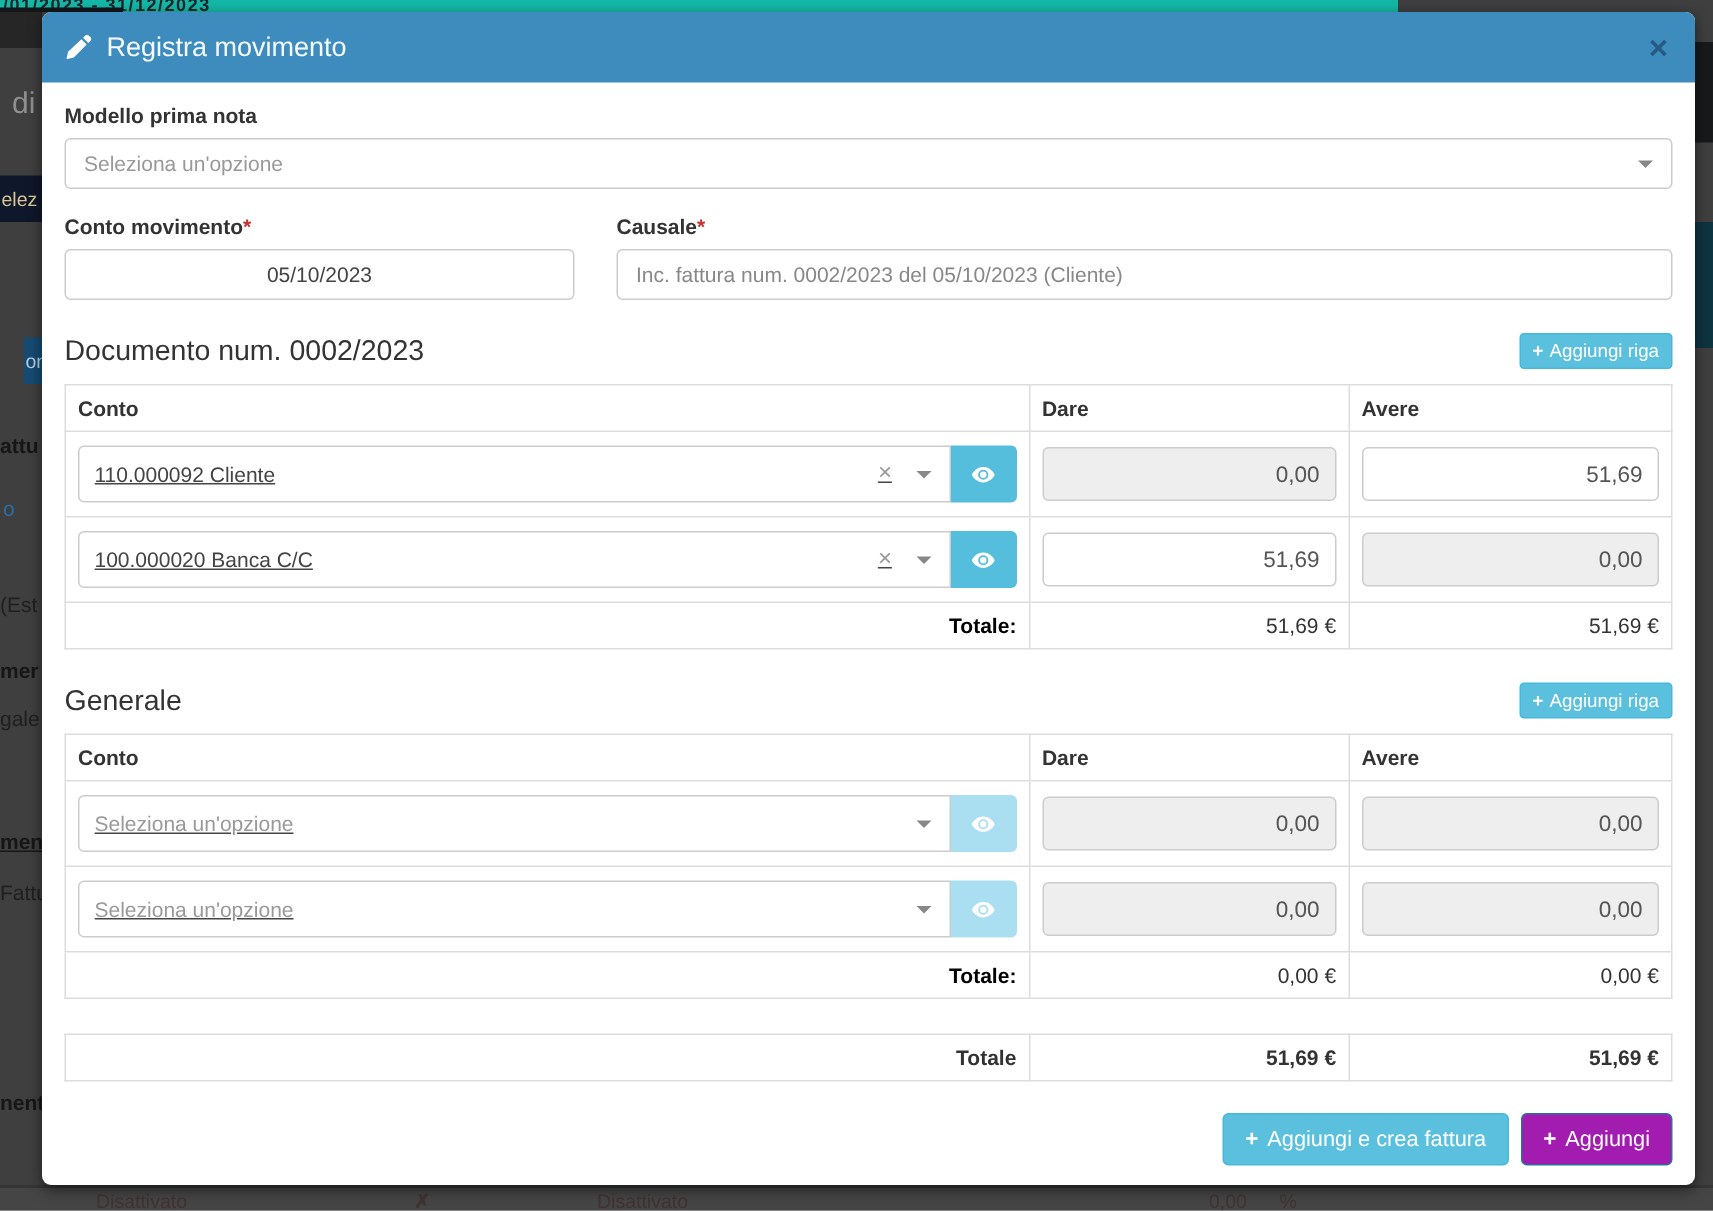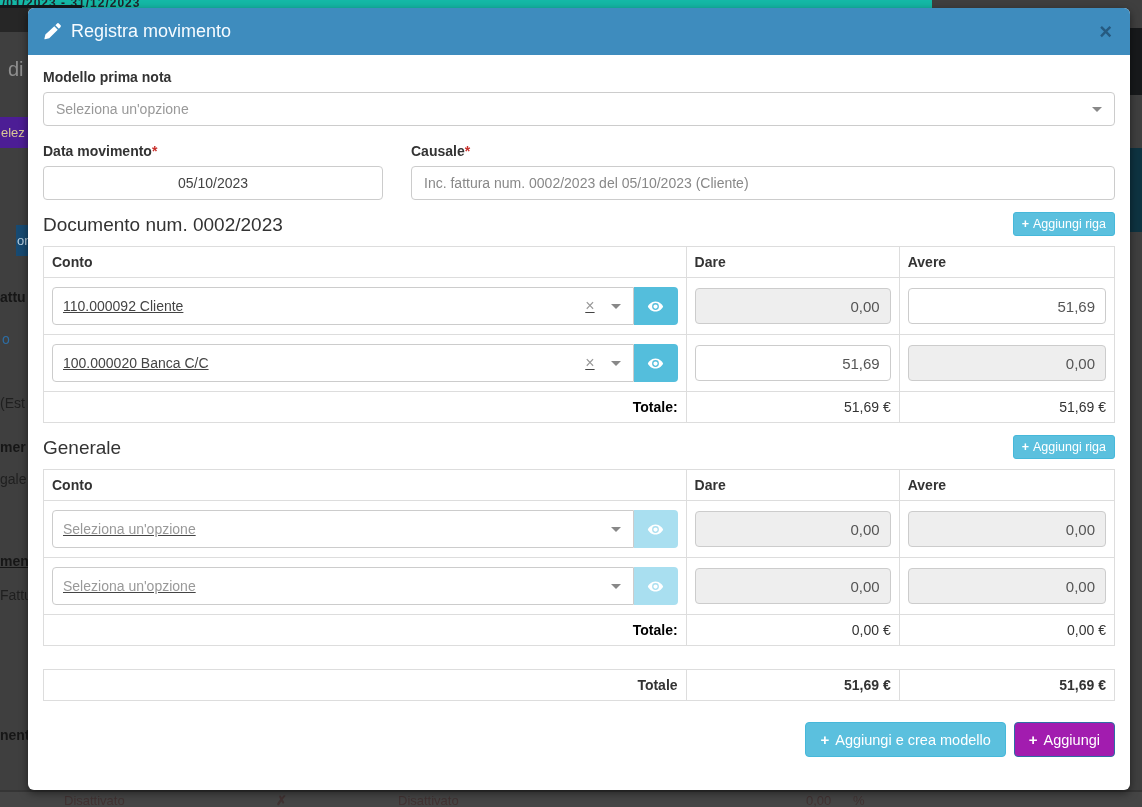--- a/index.html
+++ b/index.html
@@ -12,21 +12,21 @@
     -webkit-font-smoothing:antialiased;
   }
 
   
   .top-strip { position:absolute; left:0; top:0; width:932px; height:8px; background:#14b8a6; overflow:hidden;padding-left:41px; }
   .top-strip .txt { position:absolute; left:2px; top:-4px; font-size:12px; font-weight:bold; color:#20262c; letter-spacing:1px; white-space:nowrap; }
   .top-strip .blackbar { position:absolute; left:0; top:5px; width:82px; height:3px; background:#14171a; }
   .left-darkband { position:absolute; left:0; top:8px; width:28px; height:24px; background:#262626; }
   .frag { position:absolute; white-space:nowrap; overflow:hidden; }
   .f-di     { left:8px;  top:58px;  font-size:20px; color:#8f8f8f; }
-  .f-elez   { left:0;    top:117px; width:28px; height:31px; background:#4c1d95; color:#d9c896; font-size:13px; line-height:31px; padding-left:1px; }
+  .f-elez   { left:0;    top:117px; width:28px; height:31px; background:#0f172a; color:#d9c896; font-size:13px; line-height:31px; padding-left:1px; }
   .f-one    { left:0;    top:225px; width:28px; height:31px; background:#174a72; color:#b9cfdf; font-size:13px; line-height:31px; padding-left:1px;margin-left:16px; }
   .f-attu   { left:0;    top:289px; font-size:14px; font-weight:bold; color:#161616; }
   .f-o      { left:2px;  top:331px; font-size:14px; color:#2d6da3; }
   .f-est    { left:0;    top:395px; font-size:14px; color:#1f1f1f; }
   .f-mer    { left:0;    top:439px; font-size:14px; font-weight:bold; color:#161616; }
   .f-gale   { left:0;    top:471px; font-size:14px; color:#1f1f1f; }
   .f-men    { left:0;    top:553px; font-size:14px; font-weight:bold; color:#161616;text-decoration:underline; }
   .f-fattu  { left:0;    top:587px; font-size:14px; color:#1f1f1f; }
   .f-nent   { left:0;    top:727px; font-size:14px; font-weight:bold; color:#161616; }
   .right-dark1 { position:absolute; left:1130px; top:28px;  width:12px; height:67px; background:#17191b; }
@@ -66,21 +66,21 @@
   .fields-row { display:flex; gap:28px; margin-top:17px; }
   .field-data { width:340px; flex:0 0 340px; }
   .field-causale { flex:1; }
   .text-input {
     width:100%; height:34px; border:1px solid #ccc; border-radius:4px;
     font-size:14px; padding:0 12px; color:#555; font-family:inherit; background:#fff;
   }
   .date-input { text-align:center; color:#444; }
   .causale-input { color:#888; }
 
-  .section-head { display:flex; align-items:flex-end; justify-content:space-between; margin-top:12px; margin-bottom:10px; }
+  .section-head { display:flex; align-items:flex-end; justify-content:space-between; margin-top:22px; margin-bottom:10px; }
   .section-title { font-size:19px; font-weight:normal; color:#333; }
   .btn-add-row {
     background:#5bc0de; border:1px solid #46b8da; color:#fff; font-size:12.5px;
     padding:4px 8px; border-radius:3px; cursor:pointer; font-family:inherit;
   }
   .btn-add-row .plus { font-weight:bold; margin-right:4px; }
 
   table.grid { width:100%; border-collapse:collapse; table-layout:fixed; }
   .grid col.c-conto { width:60%; } .grid col.c-dare { width:19.9%; } .grid col.c-avere { width:20.1%; }
   .grid th { border:1px solid #ddd; text-align:left; font-size:14px; color:#333; padding:7px 8px; background:#fff; }
@@ -164,21 +164,21 @@
   <div class="modal-body">
 
     <label class="form-label">Modello prima nota</label>
     <div class="select-box">
       <span>Seleziona un'opzione</span>
       <span class="caret"></span>
     </div>
 
     <div class="fields-row">
       <div class="field-data">
-        <label class="form-label"><span>Data movimento</span><span class="req">*</span></label>
+        <label class="form-label"><span>Conto movimento</span><span class="req">*</span></label>
         <input class="text-input date-input" type="text" value="05/10/2023" style="">
       </div>
       <div class="field-causale">
         <label class="form-label"><span>Causale</span><span class="req">*</span></label>
         <input class="text-input causale-input" type="text" value="Inc. fattura num. 0002/2023 del 05/10/2023 (Cliente)" style="">
       </div>
     </div>
 
     <div class="section-head">
       <h3 class="section-title">Documento num. 0002/2023</h3>
@@ -317,18 +317,18 @@
       <tbody>
         <tr>
           <td class="t-label">Totale</td>
           <td class="t-val" style="font-weight:bold">51,69 €</td>
           <td class="t-val" style="font-weight:bold">51,69 €</td>
         </tr>
       </tbody>
     </table>
 
     <div class="modal-footer">
-      <button class="btn btn-info"><span class="plus">+</span><span>Aggiungi e crea modello</span></button>
+      <button class="btn btn-info"><span class="plus">+</span><span>Aggiungi e crea fattura</span></button>
       <button class="btn btn-primary"><span class="plus">+</span><span>Aggiungi</span></button>
     </div>
 
   </div>
 </div>
 
 </body></html>

